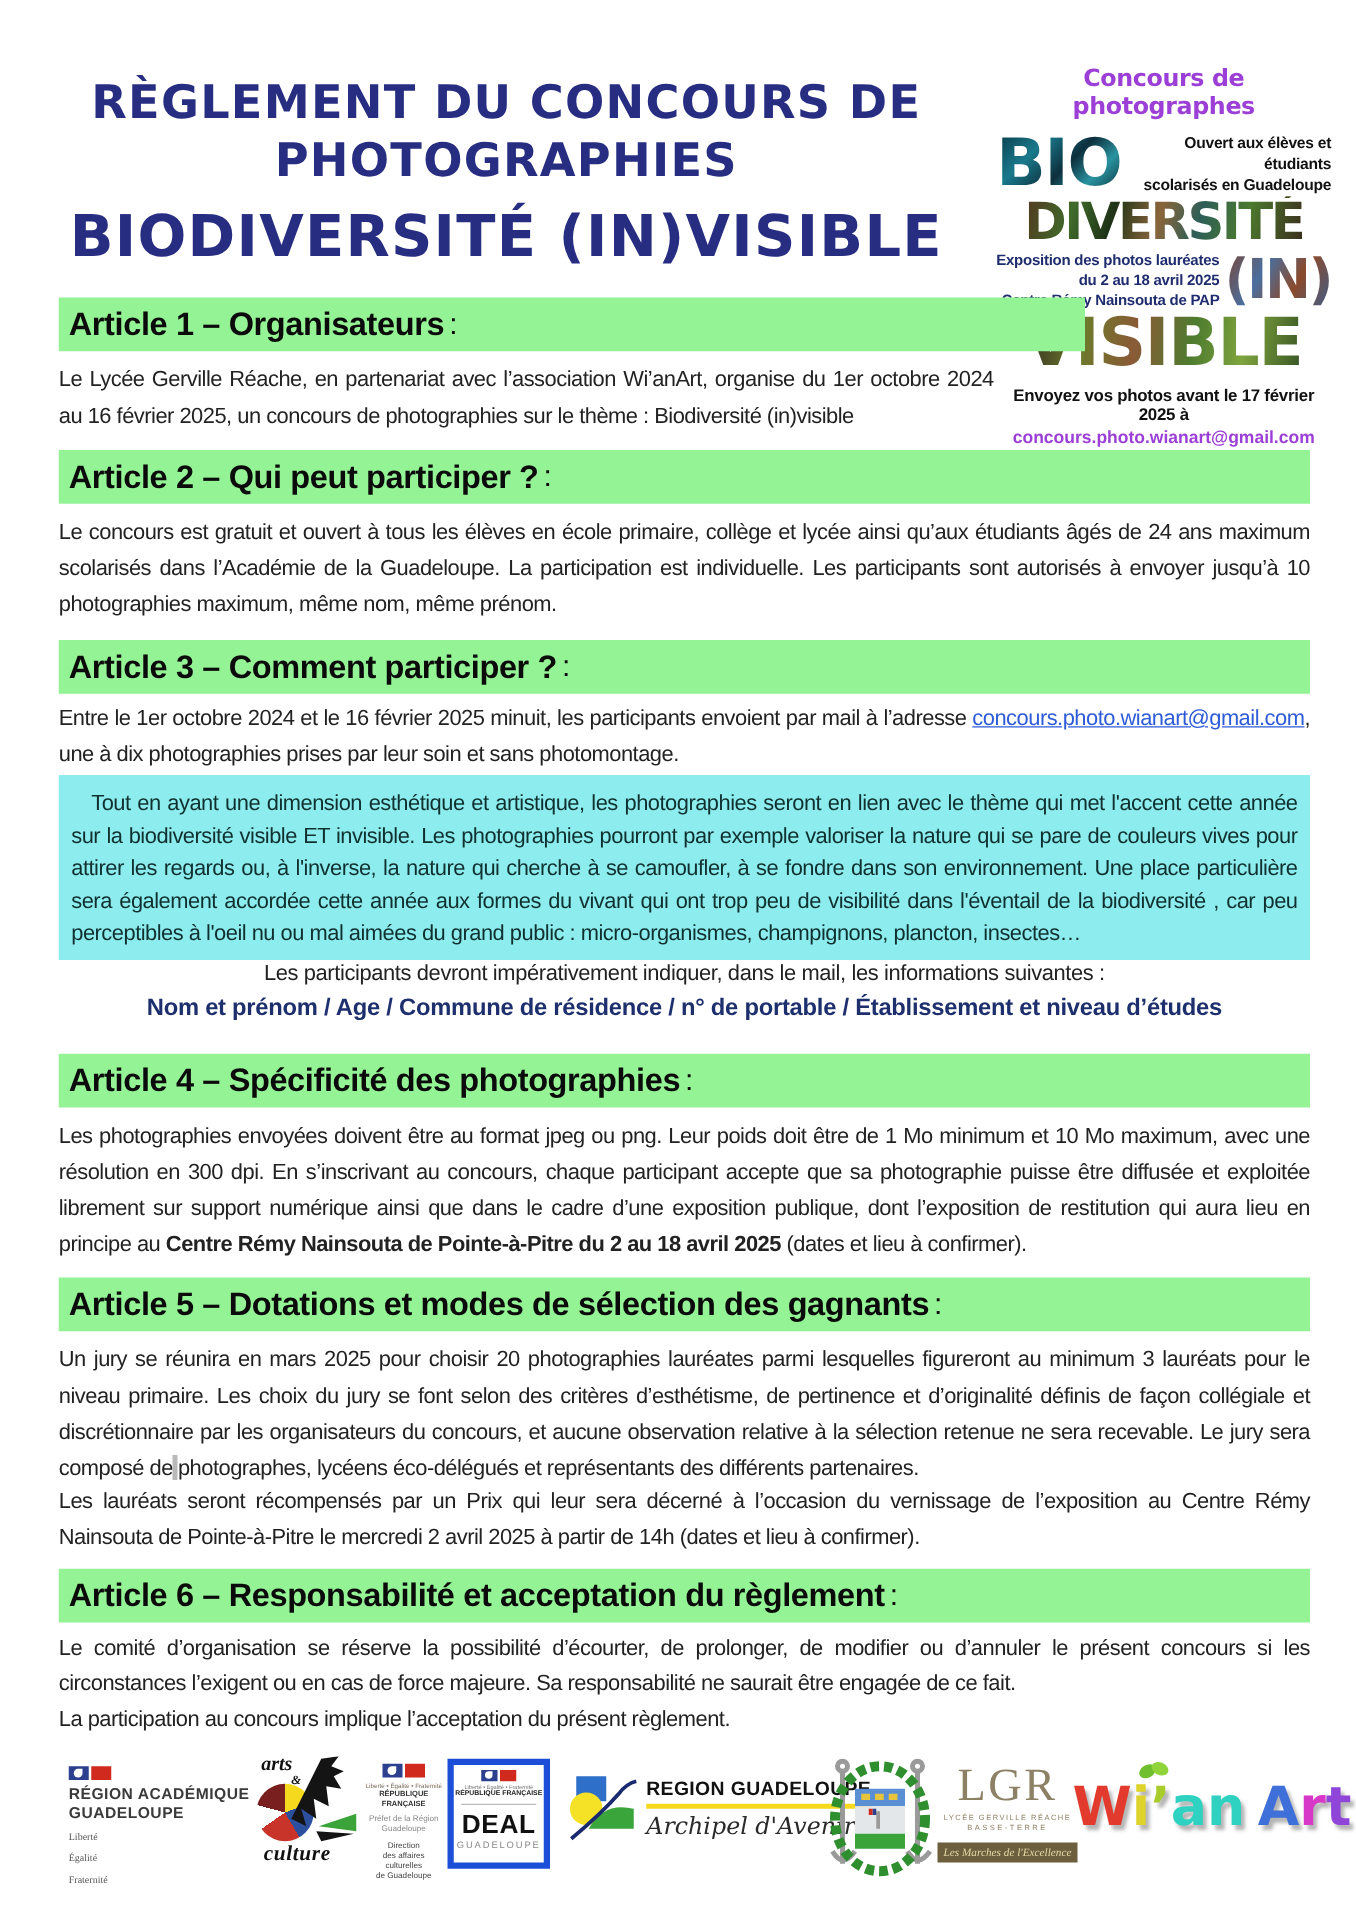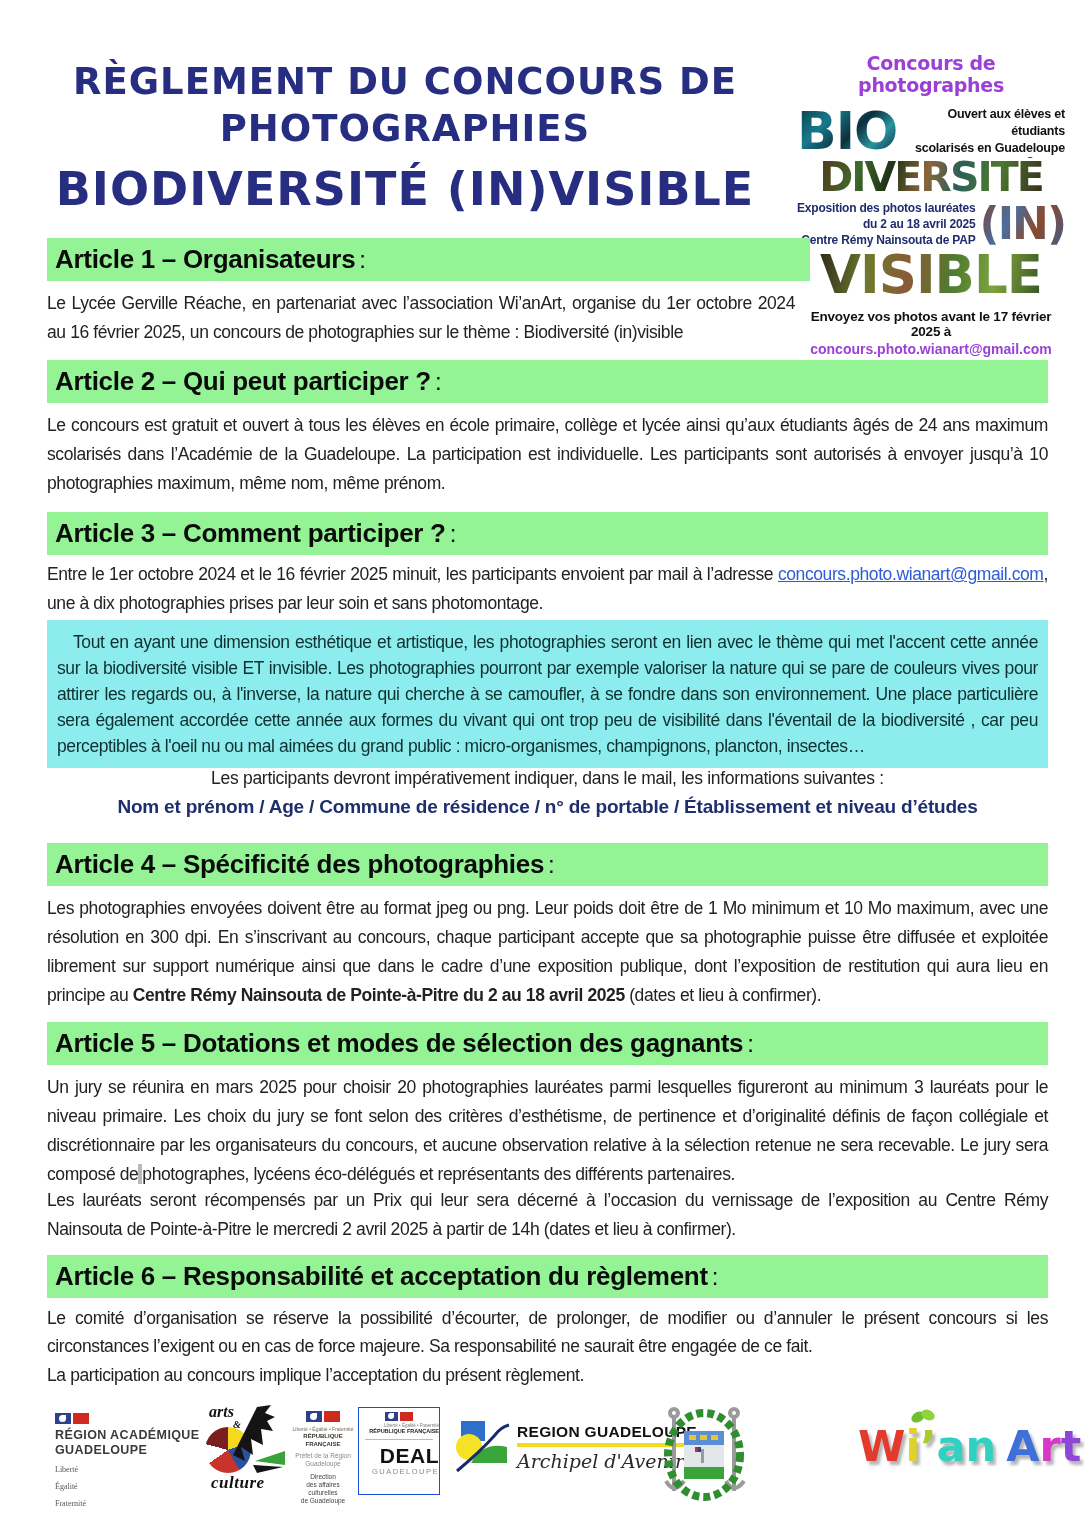--- a/index.html
+++ b/index.html
@@ -59,21 +59,21 @@
       background:conic-gradient(#f5d91f 0 70deg,#2c4f9e 70deg 150deg,#c8332a 150deg 235deg,#ffffff 235deg 285deg,#7a1f1f 285deg 360deg);}
   .lg-ac svg{position:absolute;left:24px;top:2px;}
   .lg-ac .a-bot{font-style:italic;font-weight:bold;font-size:17px;color:#111;position:absolute;left:8px;top:70px;letter-spacing:0.5px;}
 
   .lg-pref{left:290px;top:8px;width:66px;text-align:center;}
   .lg-pref .tiny{font-size:5px;color:#7a6a5a;line-height:6px;}
   .lg-pref .tinyb{font-size:6px;font-weight:bold;color:#333;line-height:8px;}
   .lg-pref .gray{font-size:6.5px;color:#8a8a8a;line-height:8px;margin-top:4px;}
   .lg-pref .dark{font-size:6.5px;color:#444;line-height:8px;margin-top:5px;}
 
-  .lg-deal{left:358px;top:4px;width:82px;height:88px;border:1px solid #1d4ed8;background:#fff;text-align:right;box-sizing:border-box;padding-top:4px;}
+  .lg-deal{left:358px;top:4px;width:82px;height:88px;border:5px solid #1d4ed8;background:#fff;text-align:center;box-sizing:border-box;padding-top:4px;}
   .lg-deal .tiny{font-size:4.5px;color:#777;line-height:5px;}
   .lg-deal .tinyb{font-size:5.5px;font-weight:bold;color:#222;line-height:7px;}
   .lg-deal .dv{border-top:1px solid #bbb;margin:4px 6px;}
   .lg-deal .big{font-size:21px;font-weight:900;color:#111;letter-spacing:0.5px;line-height:23px;}
   .lg-deal .sub{font-size:7.5px;color:#8a8a8a;letter-spacing:1.5px;}
   .dealflag{display:flex;gap:2px;justify-content:center;margin-bottom:2px;}
   .dealflag .fb{width:13px;height:9px;background:#2d3f8f;position:relative;}
   .dealflag .fb:after{content:"";position:absolute;left:3px;top:1px;width:6px;height:6px;background:#fff;border-radius:50% 0 50% 50%;}
   .dealflag .fr{width:13px;height:9px;background:#d02a1e;}
 
@@ -125,21 +125,21 @@
         <div>du 2 au 18 avril 2025</div>
         <div>Centre Rémy Nainsouta de PAP</div>
       </div>
       <span class="pw pw-in">(IN)</span>
     </div>
     <div class="pw pw-vis">VISIBLE</div>
     <div class="p-send">Envoyez vos photos avant le 17 février 2025 à</div>
     <a class="p-mail">concours.photo.wianart@gmail.com</a>
   </aside>
 
-  <div class="bar" style="top:238px;width:763px;">
+  <div class="bar" style="top:238px;width:821px;">
     <span class="h">Article 1 – Organisateurs</span>
     <span class="c">:</span>
   </div>
   <div class="para" style="top:289px;width:748px;">Le Lycée Gerville Réache, en partenariat avec l’association Wi’anArt, organise du 1er octobre 2024 au 16 février 2025, un concours de photographies sur le thème : Biodiversité (in)visible</div>
 
   <div class="bar" style="top:360px;width:1001px;">
     <span class="h">Article 2 – Qui peut participer ?</span>
     <span class="c">:</span>
   </div>
   <div class="para" style="top:411px;">Le concours est gratuit et ouvert à tous les élèves en école primaire, collège et lycée ainsi qu’aux étudiants âgés de 24 ans maximum scolarisés dans l’Académie de la Guadeloupe. La participation est individuelle. Les participants sont autorisés à envoyer jusqu’à 10 photographies maximum, même nom, même prénom.</div>
@@ -255,20 +255,26 @@
         <rect x="40" y="30" width="7" height="5" fill="#e8c43a"></rect>
         <rect x="51" y="30" width="7" height="5" fill="#e8c43a"></rect>
         <rect x="24" y="40" width="40" height="22" fill="#e4e7ea"></rect>
         <rect x="41" y="44" width="3" height="14" fill="#9a9a9a"></rect>
         <rect x="38" y="42" width="3" height="5" fill="#2d3f8f"></rect>
         <rect x="35" y="42" width="3" height="5" fill="#d02a1e"></rect>
         <rect x="24" y="62" width="40" height="12" fill="#3aa33a"></rect>
       </svg>
     </div>
 
+    <div class="lg-lgr">
+      <div class="ac">LGR</div>
+      <div class="s1">LYCÉE GERVILLE RÉACHE</div>
+      <div class="s2">BASSE-TERRE</div>
+      <div class="box">Les Marches de l'Excellence</div>
+    </div>
 
     <div class="lg-wa">
       <svg width="26" height="20" viewBox="0 0 26 20">
         <ellipse cx="8" cy="10" rx="7" ry="5" fill="#6fbf2f" transform="rotate(-30 8 10)"></ellipse>
         <ellipse cx="18" cy="8" rx="7" ry="5" fill="#8fd43a" transform="rotate(25 18 8)"></ellipse>
       </svg>
       <span class="wl wa-w">W</span><span class="wl wa-i">i</span><span class="wl wa-ap">’</span><span class="wl wa-a">a</span><span class="wl wa-n">n</span><span class="wl wa-A">A</span><span class="wl wa-r">r</span><span class="wl wa-t">t</span>
     </div>
 
   </footer>

